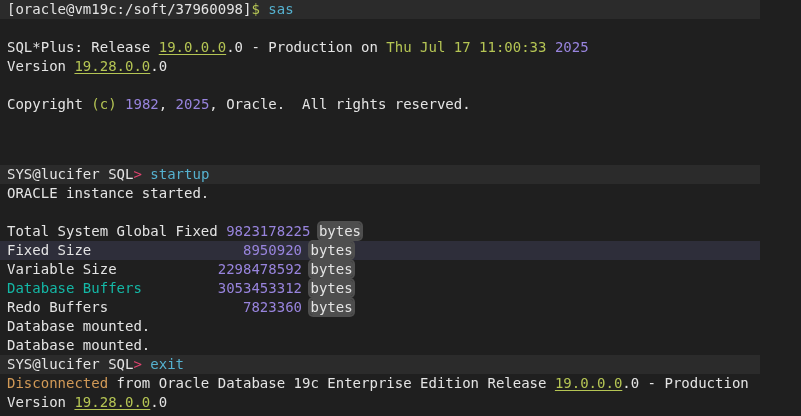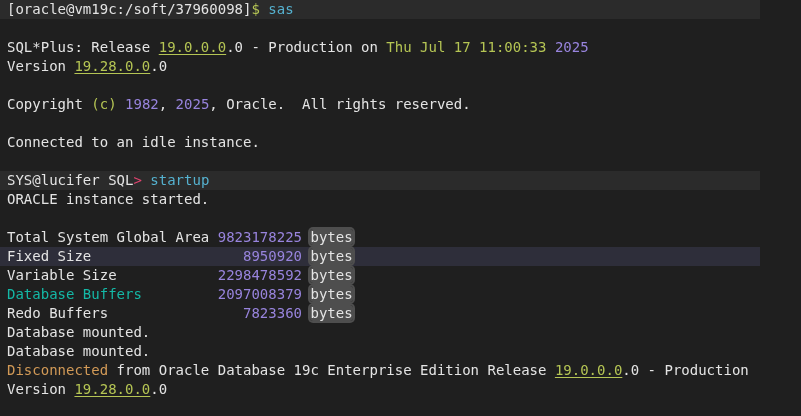--- a/index.html
+++ b/index.html
@@ -30,27 +30,27 @@
 <body style="background: rgb(31, 31, 31);">
 
 <div id="terminal" class="terminal" style="background: rgb(31, 31, 31);">
     <div class="line" style="background: rgb(43, 43, 43);"><span class="seg" style="color: rgb(228, 228, 228);">[oracle@vm19c:/soft/37960098]</span><span class="seg" style="color: rgb(181, 197, 84);">$</span><span class="seg" style="color: rgb(228, 228, 228);"> </span><span class="seg" style="color: rgb(85, 177, 207);">sas</span></div>
     <div class="line"></div>
     <div class="line"><span class="seg" style="color: rgb(228, 228, 228);">SQL*Plus: Release </span><span class="seg underline" style="color: rgb(181, 197, 84);">19.0.0.0</span><span class="seg" style="color: rgb(228, 228, 228);">.0 - Production on </span><span class="seg" style="color: rgb(181, 197, 84);">Thu Jul 17 11:00:33</span><span class="seg" style="color: rgb(228, 228, 228);"> </span><span class="seg" style="color: rgb(152, 132, 221);">2025</span></div>
     <div class="line"><span class="seg" style="color: rgb(228, 228, 228);">Version </span><span class="seg underline" style="color: rgb(181, 197, 84);">19.28.0.0</span><span class="seg" style="color: rgb(228, 228, 228);">.0</span></div>
     <div class="line"></div>
     <div class="line"><span class="seg" style="color: rgb(228, 228, 228);">Copyright </span><span class="seg" style="color: rgb(181, 197, 84);">(c)</span><span class="seg" style="color: rgb(228, 228, 228);"> </span><span class="seg" style="color: rgb(152, 132, 221);">1982</span><span class="seg" style="color: rgb(228, 228, 228);">, </span><span class="seg" style="color: rgb(152, 132, 221);">2025</span><span class="seg" style="color: rgb(228, 228, 228);">, Oracle.  All rights reserved.</span></div>
     <div class="line"></div>
-    <div class="line"><span class="seg" style="color: rgb(228, 228, 228);">Connected to an idle instance.</span></div>
     <div class="line"></div>
-    <div class="line" style="background: rgb(43, 43, 43);"><span class="seg" style="color: rgb(228, 228, 228);">SYS@lucifer SQL</span><span class="seg" style="color: rgb(224, 67, 111);">&gt;</span><span class="seg" style="color: rgb(228, 228, 228);"> </span><span class="seg" style="color: rgb(85, 177, 207);">startup</span></div>
+    <div class="line" style="background: rgb(43, 43, 43); margin-top: 13px;"><span class="seg" style="color: rgb(228, 228, 228);">SYS@lucifer SQL</span><span class="seg" style="color: rgb(224, 67, 111);">&gt;</span><span class="seg" style="color: rgb(228, 228, 228);"> </span><span class="seg" style="color: rgb(85, 177, 207);">startup</span></div>
     <div class="line"><span class="seg" style="color: rgb(228, 228, 228);">ORACLE instance started.</span></div>
     <div class="line"></div>
-    <div class="line"><span class="seg" style="color: rgb(228, 228, 228);">Total System Global Area </span><span class="seg" style="color: rgb(152, 132, 221);">9823178225</span><span class="seg" style="color: rgb(228, 228, 228);"> </span><span class="seg match" style="color: rgb(228, 228, 228); background: rgb(78, 78, 78); box-shadow: rgb(78, 78, 78) 0px 0px 0px 2px;">bytes</span></div>
+    <div class="line"><span class="seg" style="color: rgb(228, 228, 228);">Total System Global Fixed </span><span class="seg" style="color: rgb(152, 132, 221);">9823178225</span><span class="seg" style="color: rgb(228, 228, 228);"> </span><span class="seg match" style="color: rgb(228, 228, 228); background: rgb(78, 78, 78); box-shadow: rgb(78, 78, 78) 0px 0px 0px 2px;">bytes</span></div>
     <div class="line" style="background: rgb(46, 46, 58);"><span class="seg" style="color: rgb(228, 228, 228);">Fixed Size                  </span><span class="seg" style="color: rgb(152, 132, 221);">8950920</span><span class="seg" style="color: rgb(228, 228, 228);"> </span><span class="seg match" style="color: rgb(228, 228, 228); background: rgb(78, 78, 78); box-shadow: rgb(78, 78, 78) 0px 0px 0px 2px;">bytes</span></div>
     <div class="line"><span class="seg" style="color: rgb(228, 228, 228);">Variable Size            </span><span class="seg" style="color: rgb(152, 132, 221);">2298478592</span><span class="seg" style="color: rgb(228, 228, 228);"> </span><span class="seg match" style="color: rgb(228, 228, 228); background: rgb(78, 78, 78); box-shadow: rgb(78, 78, 78) 0px 0px 0px 2px;">bytes</span></div>
-    <div class="line"><span class="seg" style="color: #14b8a6;">Database Buffers         </span><span class="seg" style="color: rgb(152, 132, 221);">2097008379</span><span class="seg" style="color: rgb(228, 228, 228);"> </span><span class="seg match" style="color: rgb(228, 228, 228); background: rgb(78, 78, 78); box-shadow: rgb(78, 78, 78) 0px 0px 0px 2px;">bytes</span></div>
+    <div class="line"><span class="seg" style="color: #14b8a6;">Database Buffers         </span><span class="seg" style="color: rgb(152, 132, 221);">3053453312</span><span class="seg" style="color: rgb(228, 228, 228);"> </span><span class="seg match" style="color: rgb(228, 228, 228); background: rgb(78, 78, 78); box-shadow: rgb(78, 78, 78) 0px 0px 0px 2px;">bytes</span></div>
     <div class="line"><span class="seg" style="color: rgb(228, 228, 228);">Redo Buffers                </span><span class="seg" style="color: rgb(152, 132, 221);">7823360</span><span class="seg" style="color: rgb(228, 228, 228);"> </span><span class="seg match" style="color: rgb(228, 228, 228); background: rgb(78, 78, 78); box-shadow: rgb(78, 78, 78) 0px 0px 0px 2px;">bytes</span></div>
     <div class="line"><span class="seg" style="color: rgb(228, 228, 228);">Database mounted.</span></div>
     <div class="line"><span class="seg" style="color: rgb(228, 228, 228);">Database mounted.</span></div>
+    <div class="line" style="background: rgb(43, 43, 43);"><span class="seg" style="color: rgb(228, 228, 228);">SYS@lucifer SQL</span><span class="seg" style="color: rgb(224, 67, 111);">&gt;</span><span class="seg" style="color: rgb(228, 228, 228);"> </span><span class="seg" style="color: rgb(85, 177, 207);">exit</span></div>
     <div class="line"><span class="seg" style="color: rgb(210, 154, 87);">Disconnected</span><span class="seg" style="color: rgb(228, 228, 228);"> from Oracle Database 19c Enterprise Edition Release </span><span class="seg underline" style="color: rgb(181, 197, 84);">19.0.0.0</span><span class="seg" style="color: rgb(228, 228, 228);">.0 - Production</span></div>
     <div class="line"><span class="seg" style="color: rgb(228, 228, 228);">Version </span><span class="seg underline" style="color: rgb(181, 197, 84);">19.28.0.0</span><span class="seg" style="color: rgb(228, 228, 228);">.0</span></div>
   </div>
 
 </body></html>

